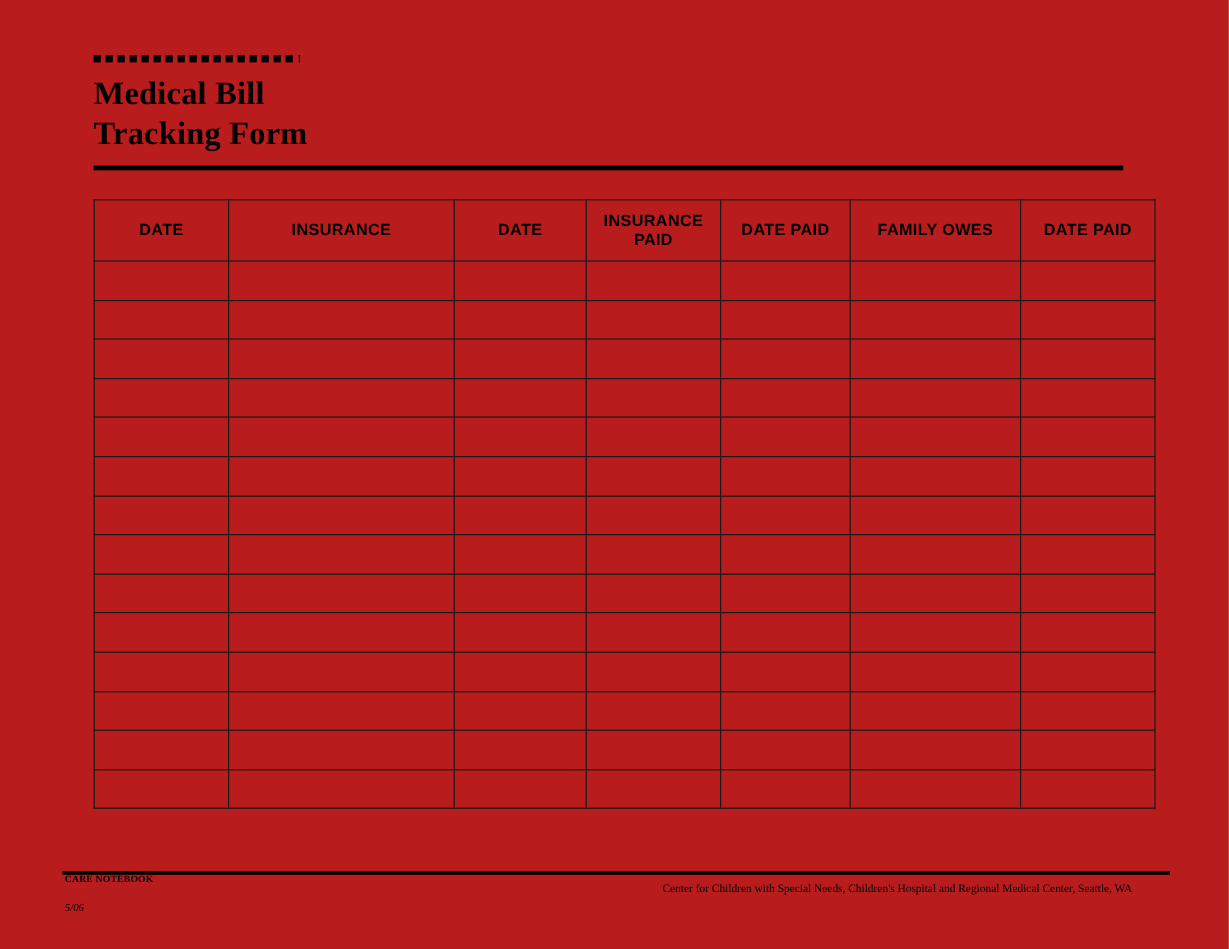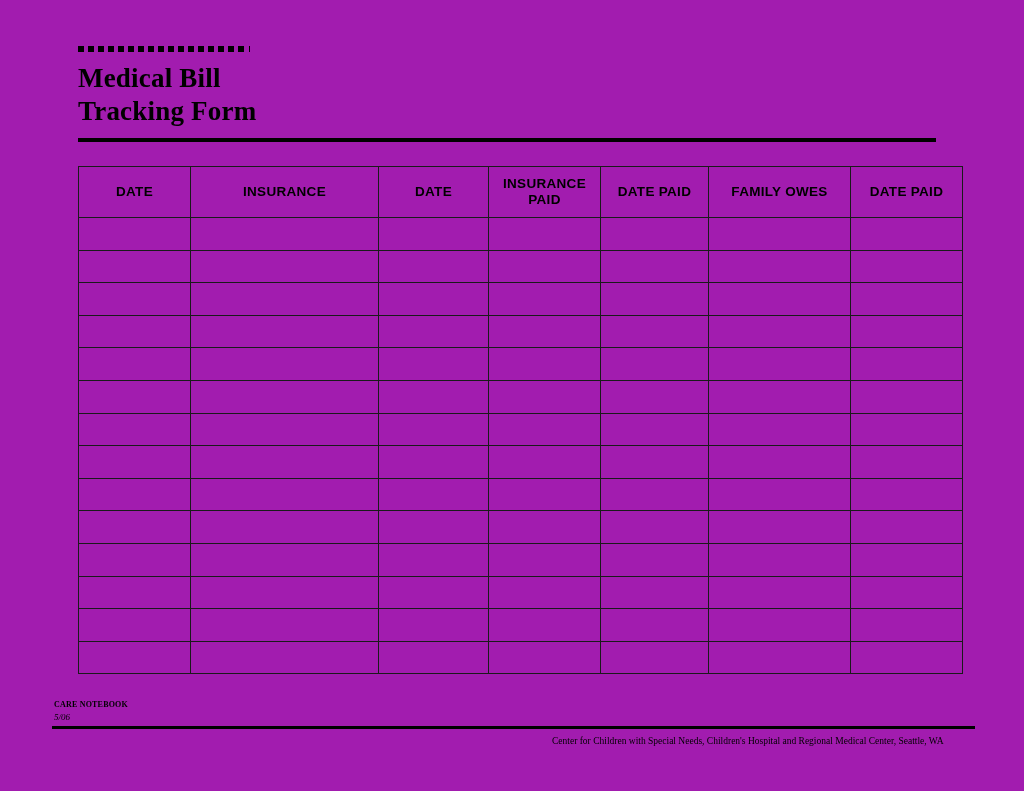--- a/index.html
+++ b/index.html
@@ -13,21 +13,21 @@
     height: 791px;
     position: relative;
     font-family: "Liberation Sans", sans-serif;
     color: #000000;
     overflow: hidden;
   }
 
   .page {
     position: absolute;
     inset: 0;
-    background: #a21caf;
+    background: #b91c1c;
     padding-left: 45px;
   }
 
   
   .title-block {
     position: absolute;
     left: 78px;
     top: 40px;
     width: 500px;
   }
@@ -118,35 +118,35 @@
     left: 52px;
     top: 726px;
     width: 923px;
     height: 3px;
     background: #000;
   }
 
   .footer-left {
     position: absolute;
     left: 54px;
-    top: 699px;
+    top: 727px;
     font-family: "Liberation Serif", "DejaVu Serif", serif;
     color: #000;
   }
   .footer-left .brand {
     font-size: 8px;
     font-weight: bold;
     letter-spacing: 0.2px;
     line-height: 11px;
   }
   .footer-left .revision {
     font-size: 9px;
     font-style: italic;
     line-height: 12px;
-    margin-top: 1px;
+    margin-top: 12px;
   }
 
   .footer-right {
     position: absolute;
     right: 52px;
     top: 735px;
     text-align: left;
     font-family: "Liberation Serif", "DejaVu Serif", serif;
     font-size: 9.5px;
     line-height: 12.5px;

